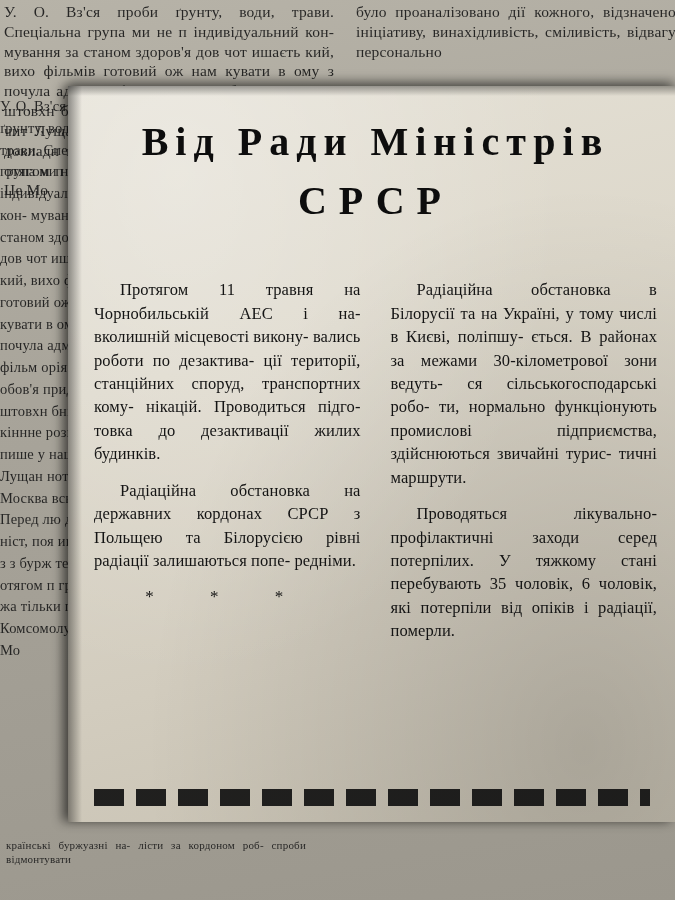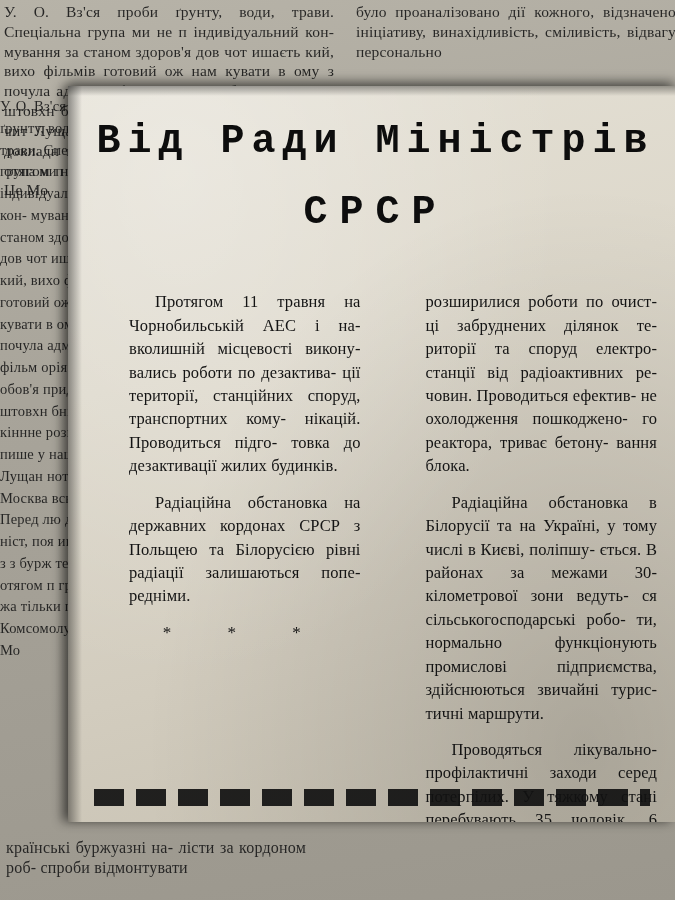--- a/index.html
+++ b/index.html
@@ -47,21 +47,21 @@
   }
   .bg-right-strip {
     left: 650px; top: 250px; width: 28px;
     font-size: 14px;
     line-height: 1.7;
     text-align: left;
     color: #262626;
   }
   .bg-bottom {
     left: 0; top: 838px; width: 675px;
-    font-size: 16px;
+    font-size: 11px;
   }
   .bg-bottom .cols {
     display: flex;
     gap: 22px;
     padding-left: 6px;
   }
   .bg-bottom .c {
     width: 300px;
     text-align: justify;
   }
@@ -84,43 +84,42 @@
     inset: 0;
     background:
       radial-gradient(ellipse at 18% 12%, rgba(255,255,255,.30), rgba(255,255,255,0) 55%),
       radial-gradient(ellipse at 85% 90%, rgba(0,0,0,.16), rgba(0,0,0,0) 60%);
     pointer-events: none;
   }
   .clip-inner { position: relative; z-index: 2; padding: 20px 18px 0 26px; }
 
   .headline {
     text-align: center;
-    font-family: Liberation Mono, monospace;
+    font-family: Liberation Serif, serif;
     font-weight: bold;
     color: #0d0d0d;
     letter-spacing: 3px;
     line-height: 1.18;
     margin: 12px 0 0 0;
   }
   .headline .l1 { font-size: 40px; letter-spacing: 7px; display: block; }
-  .headline .l2 { font-size: 40px; letter-spacing: 12px; display: block; margin-top: 24px; }
+  .headline .l2 { font-size: 40px; letter-spacing: 12px; display: block; margin-top: 12px; }
 
   .body-cols {
     display: flex;
     gap: 30px;
     margin-top: 54px;
   }
   .col {
     width: 268px;
     font-size: 16.5px;
     line-height: 1.42;
     text-align: justify;
     color: #141414;
     letter-spacing: .1px;
-    margin-left: 35px;
   }
   .col p { margin: 0 0 13px 0; text-indent: 26px; }
   .col p.noind { text-indent: 0; }
   .stars {
     text-align: center;
     letter-spacing: 26px;
     font-size: 17px;
     margin: 6px 0 10px 0;
   }
 
@@ -180,21 +179,20 @@
         <span class="l2">СРСР</span>
       </div>
 
       <div class="body-cols">
         <div class="col">
           <p>Протягом 11 травня на Чорнобильській АЕС і на- вколишній місцевості викону- вались роботи по дезактива- ції території, станційних споруд, транспортних кому- нікацій. Проводиться підго- товка до дезактивації жилих будинків.</p>
           <p>Радіаційна обстановка на державних кордонах СРСР з Польщею та Білорусією рівні радіації залишаються попе- редніми.</p>
           <div class="stars">* * *</div>
         </div>
         <div class="col">
-          <p class="noind">розширилися роботи по очист- ці забруднених ділянок те- риторії та споруд електро- станції від радіоактивних ре- човин. Проводиться ефектив- не охолодження пошкоджено- го реактора, триває бетону- вання блока.</p>
           <p>Радіаційна обстановка в Білорусії та на Україні, у тому числі в Києві, поліпшу- ється. В районах за межами 30-кілометрової зони ведуть- ся сільськогосподарські робо- ти, нормально функціонують промислові підприємства, здійснюються звичайні турис- тичні маршрути.</p>
           <p>Проводяться лікувально- профілактичні заходи серед потерпілих. У тяжкому стані перебувають 35 чоловік, 6 чоловік, які потерпіли від опіків і радіації, померли.</p>
         </div>
       </div>
     </div>
 
     <div class="block-rule"></div>
   </div>
 
 </div>

